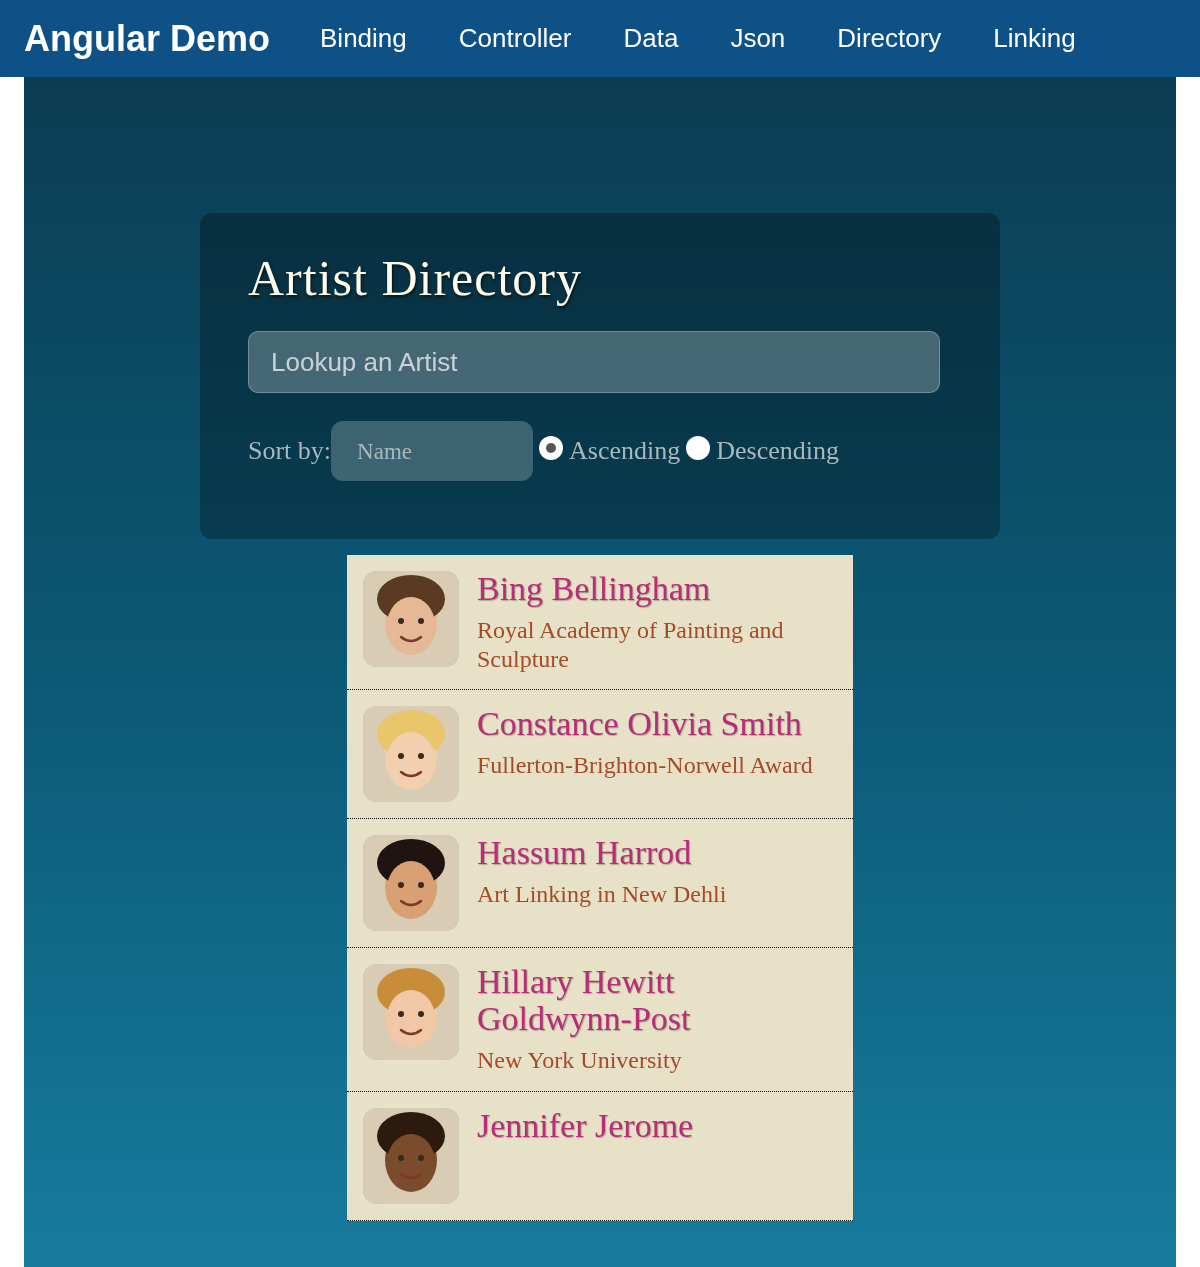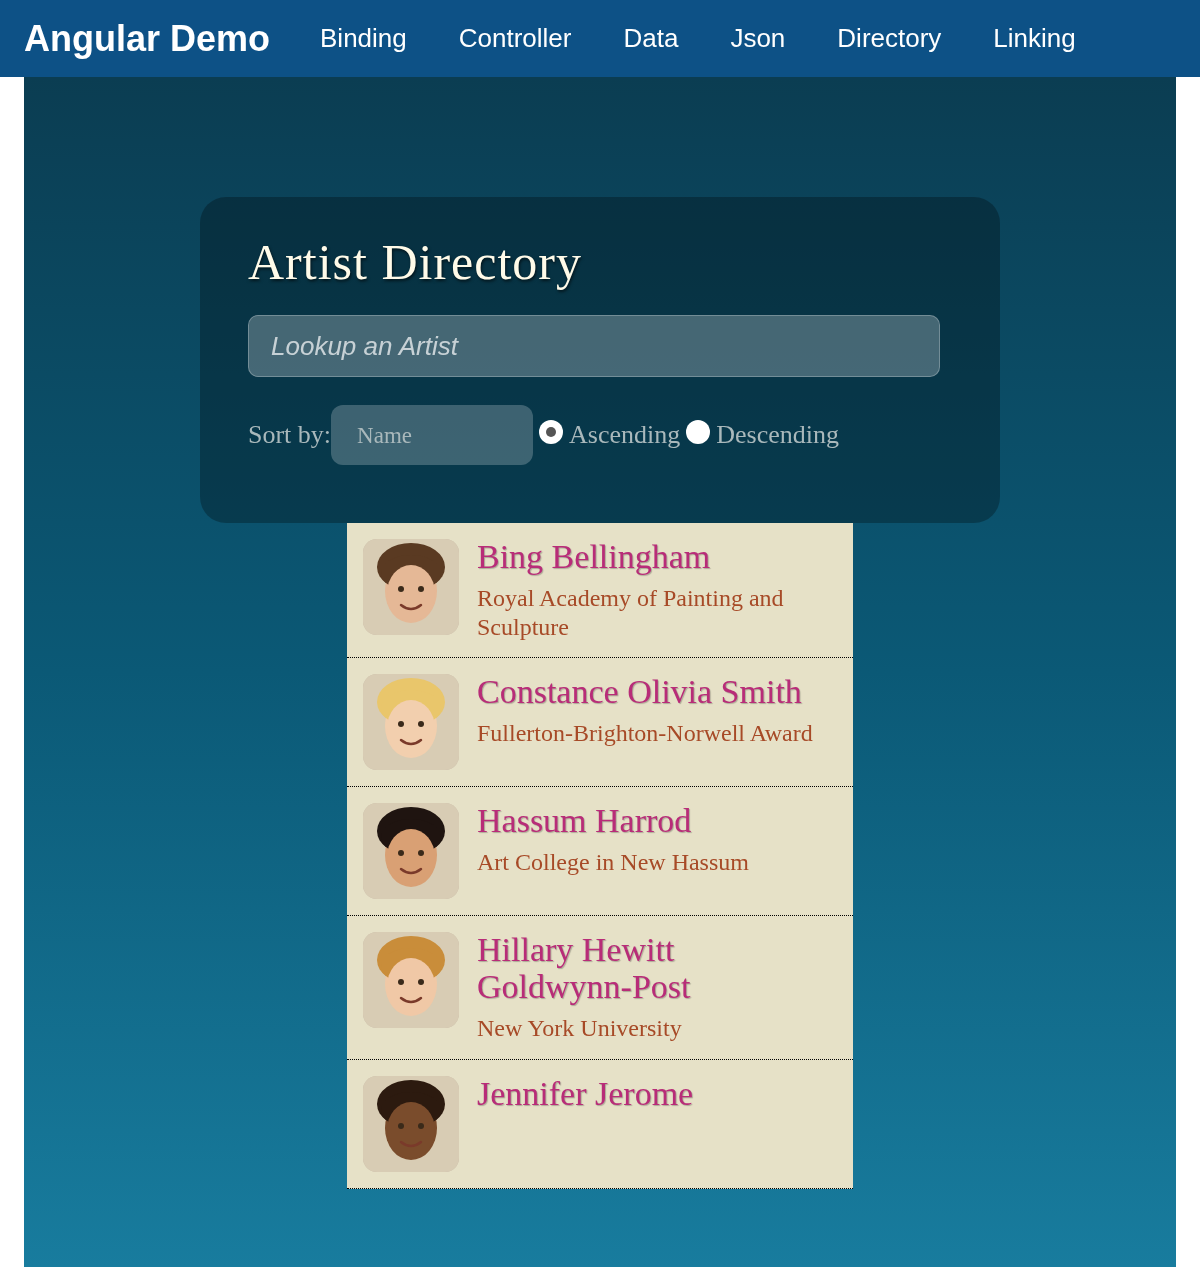--- a/index.html
+++ b/index.html
@@ -30,23 +30,23 @@
     cursor: pointer;
   }
   .page-bg {
     margin: 0 24px;
     background: linear-gradient(to bottom, #0b3d52 0%, #0b5976 50%, #187c9e 100%);
     padding: 120px 0 60px 0;
     min-height: 1190px;
   }
   .search-card {
     background: rgba(0,0,0,0.28);
-    border-radius: 26px;
+    border-radius: 12px;
     width: 800px;
-    margin: 0 auto;
+    margin: 16px auto;
     padding: 36px 60px 58px 48px;
   }
   .search-card h1 {
     font-family: Georgia, serif;
     color: #fffbe9;
     font-size: 50px;
     font-weight: 400;
     letter-spacing: 1px;
     margin-bottom: 24px;
     text-shadow: 1px 2px 3px rgba(0,0,0,0.6);
@@ -55,21 +55,20 @@
     width: 100%;
     height: 62px;
     border-radius: 10px;
     border: 1px solid rgba(255,255,255,0.25);
     background: rgba(255,255,255,0.25);
     font-size: 26px;
     font-family: -apple-system, Helvetica, Arial, sans-serif;
     padding: 0 22px;
     color: #fff;
     outline: none;
-    font-style: italic;
   }
   .search-input::placeholder { color: rgba(255,255,255,0.7); }
   .sort-row {
     margin-top: 28px;
     display: flex;
     align-items: center;
     font-family: Georgia, serif;
     font-size: 26px;
     color: #a9b8bb;
   }
@@ -228,21 +227,21 @@
     <ellipse cx="48" cy="52" rx="26" ry="32" fill="#d9a074"></ellipse>
     <ellipse cx="48" cy="34" rx="30" ry="18" fill="#1f1410"></ellipse>
     <ellipse cx="48" cy="54" rx="24" ry="28" fill="#d9a074"></ellipse>
     <circle cx="38" cy="50" r="3" fill="#3a2a1a"></circle>
     <circle cx="58" cy="50" r="3" fill="#3a2a1a"></circle>
     <path d="M38 66 Q48 74 58 66" stroke="#7a3a2a" stroke-width="2.5" fill="none" stroke-linecap="round"></path>
   </svg>
         </div>
     <div class="artist-info">
       <div class="artist-name">Hassum Harrod</div>
-      <div class="artist-sub">Art College in New Hassum</div>
+      <div class="artist-sub">Art Linking in New Dehli</div>
     </div>
       </li>
       <li class="artist-item">
     <div class="avatar">
           <svg viewBox="0 0 96 96" xmlns="http://www.w3.org/2000/svg">
     <rect width="96" height="96" rx="14" fill="#d8ccb4"></rect>
     <ellipse cx="48" cy="28" rx="34" ry="24" fill="#c98d3a"></ellipse>
     <ellipse cx="48" cy="52" rx="26" ry="32" fill="#f0c8a6"></ellipse>
     <ellipse cx="48" cy="34" rx="30" ry="18" fill="#c98d3a"></ellipse>
     <ellipse cx="48" cy="54" rx="24" ry="28" fill="#f0c8a6"></ellipse>

